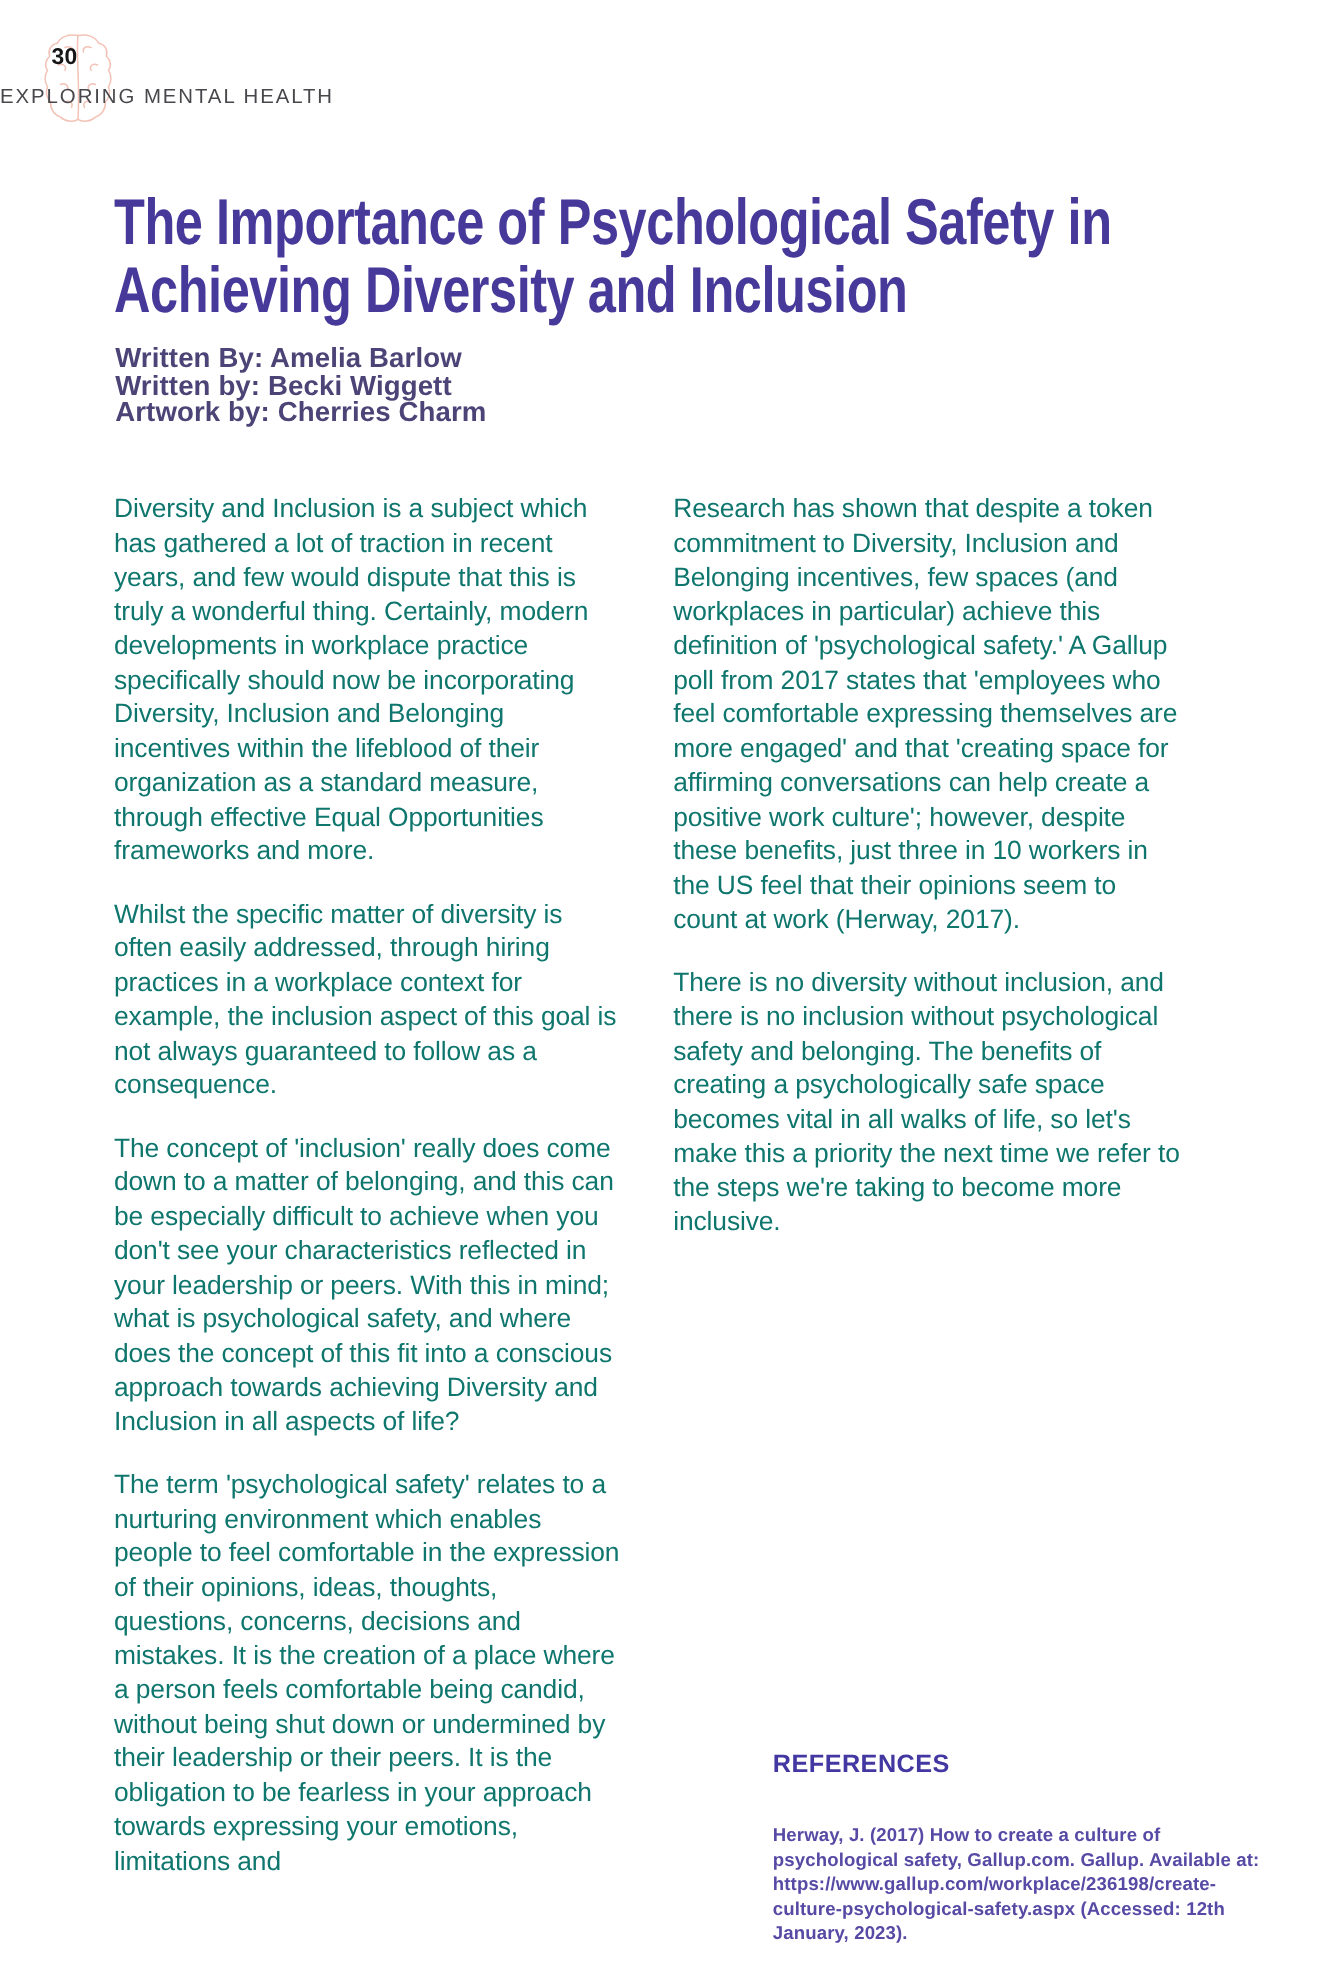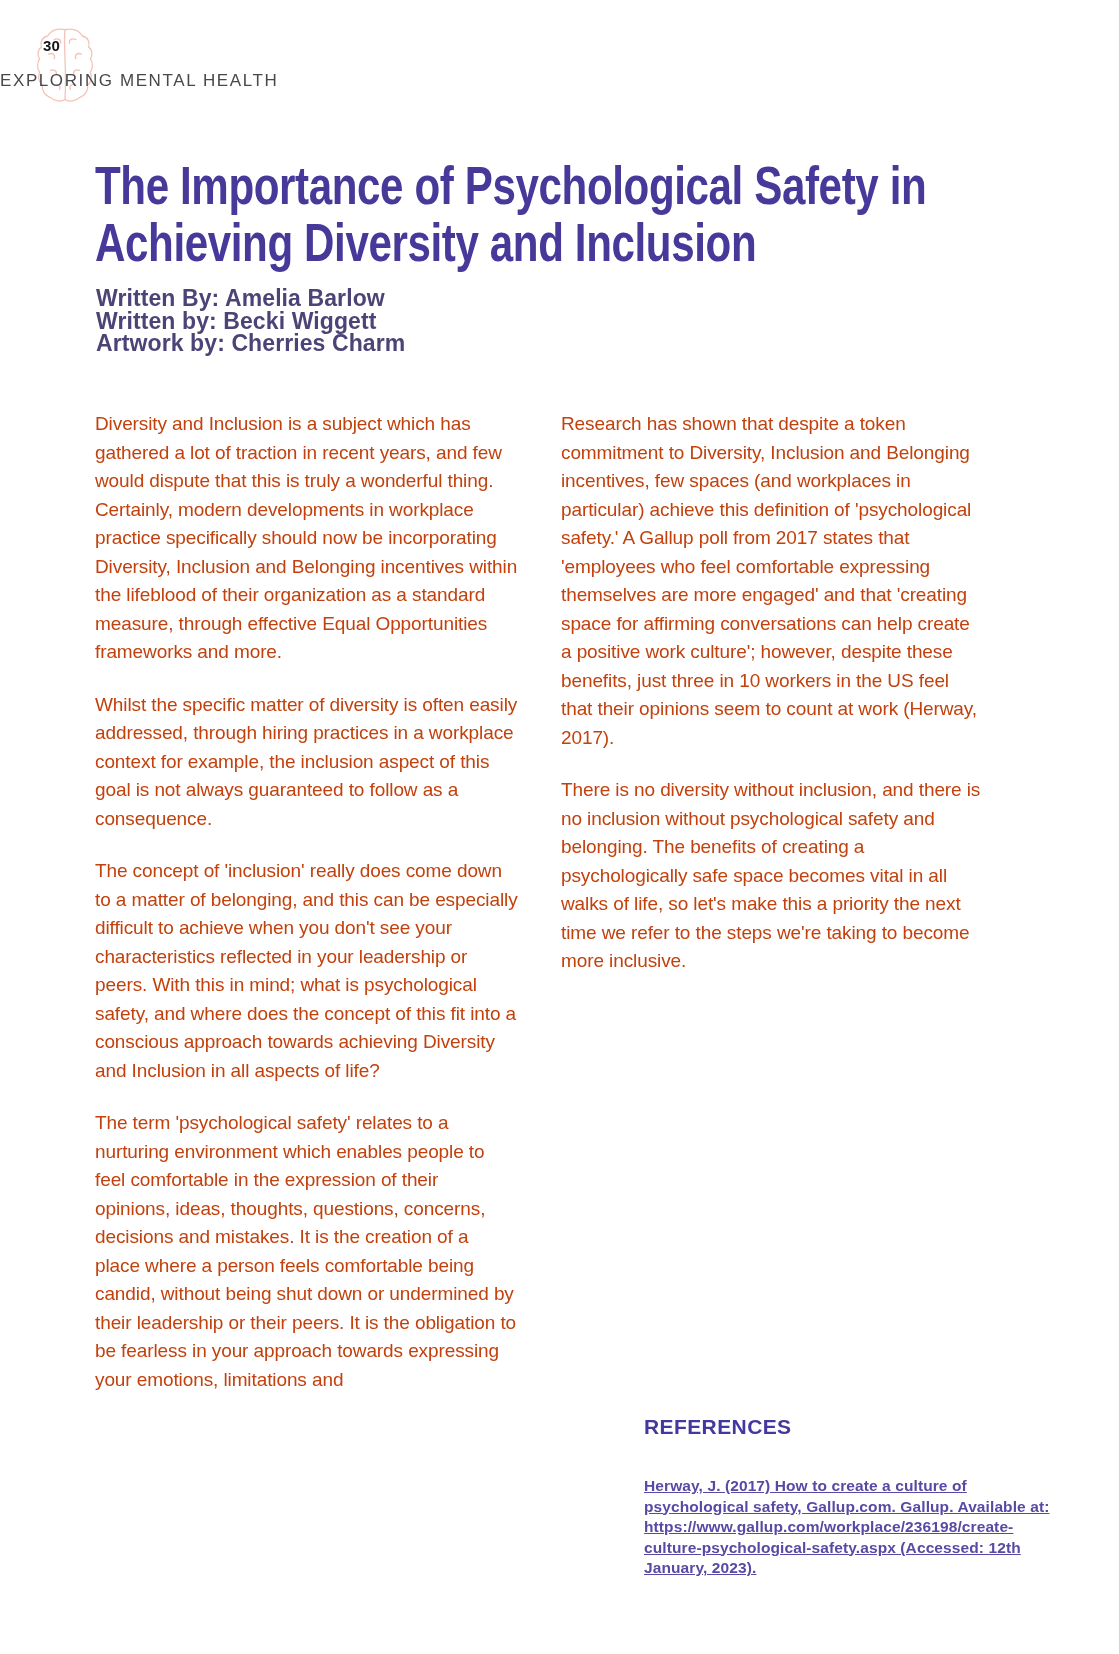--- a/index.html
+++ b/index.html
@@ -12,21 +12,21 @@
   }
 
   
   .page-badge {
     position: absolute; left: 36px; top: 26px;
     width: 64px; height: 80px;
   }
   .page-badge svg { position: absolute; left: 0; top: 0; }
   .page-number {
     position: absolute; left: 7px; top: 11px;
-    font-size: 15px; font-weight: 700; color: #151515;
+    font-size: 19px; font-weight: 700; color: #151515;
     letter-spacing: 0.2px;
   }
 
   
   .running-head {
     position: absolute; left: 0; top: 71px; width: 1046px;
     text-align: left;
     font-size: 17px; color: #48484c;
     letter-spacing: 1.6px; font-weight: 400;
   }
@@ -51,40 +51,39 @@
 
   
   .columns {
     position: absolute; left: 95px; top: 410px;
     width: 890px;
     display: flex; gap: 43px;
   }
   .col { width: 423px; }
   .col p {
     margin: 0 0 24px 0;
-    font-size: 19px; line-height: 28.5px;
-    color: #c2410c; letter-spacing: -0.1px;
+    font-size: 22px; line-height: 28.5px;
+    color: #0f766e; letter-spacing: -0.1px;
   }
 
   
   .references {
-    position: absolute; left: 644px; top: 1415px;
+    position: absolute; left: 644px; top: 1459px;
     width: 410px;
   }
   .references-heading {
     font-size: 21px; font-weight: 700; color: #4337a1;
     letter-spacing: 0.4px;
     margin: 0 0 37px 0;
   }
   .reference-entry {
     font-size: 15.5px; font-weight: 700; color: #574aa5;
     line-height: 20.5px; letter-spacing: 0.1px;
     overflow-wrap: break-word;
     margin: 0;
-    text-decoration: underline;
   }
 </style>
 </head>
 <body>
 
 <div class="page-badge">
   <span>
     <svg width="58" height="78" viewBox="0 0 64 84" fill="none" stroke="#f2c3b6" stroke-width="1.4" stroke-linecap="round">
       <path d="M32 3 C24 1 16 4 13 10 C7 11 4 17 6 22 C2 25 1 31 4 35 C1 39 1 46 4 50 C2 55 3 61 7 64 C6 70 10 76 16 78 C20 82 28 83 32 80"></path>
       <path d="M32 3 C40 1 48 4 51 10 C57 11 60 17 58 22 C62 25 63 31 60 35 C63 39 63 46 60 50 C62 55 61 61 57 64 C58 70 54 76 48 78 C44 82 36 83 32 80"></path>

